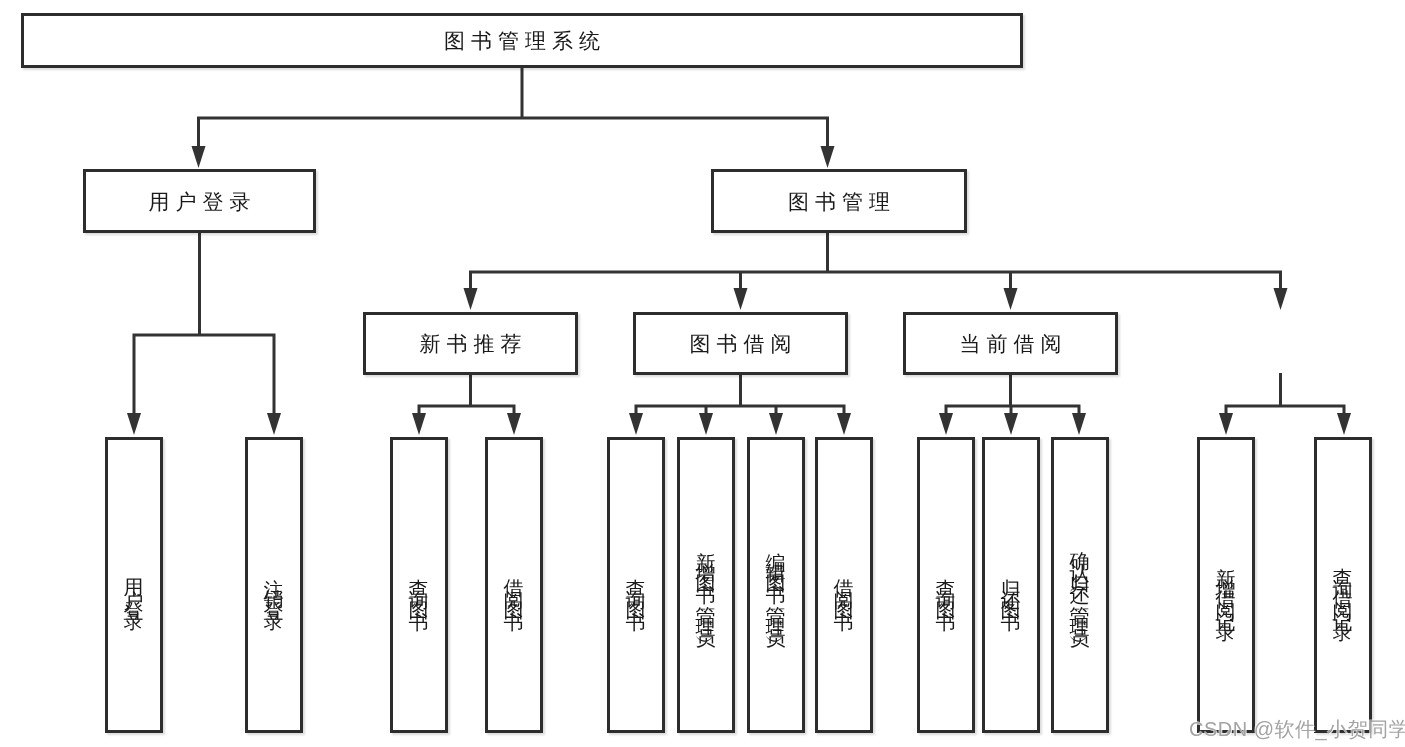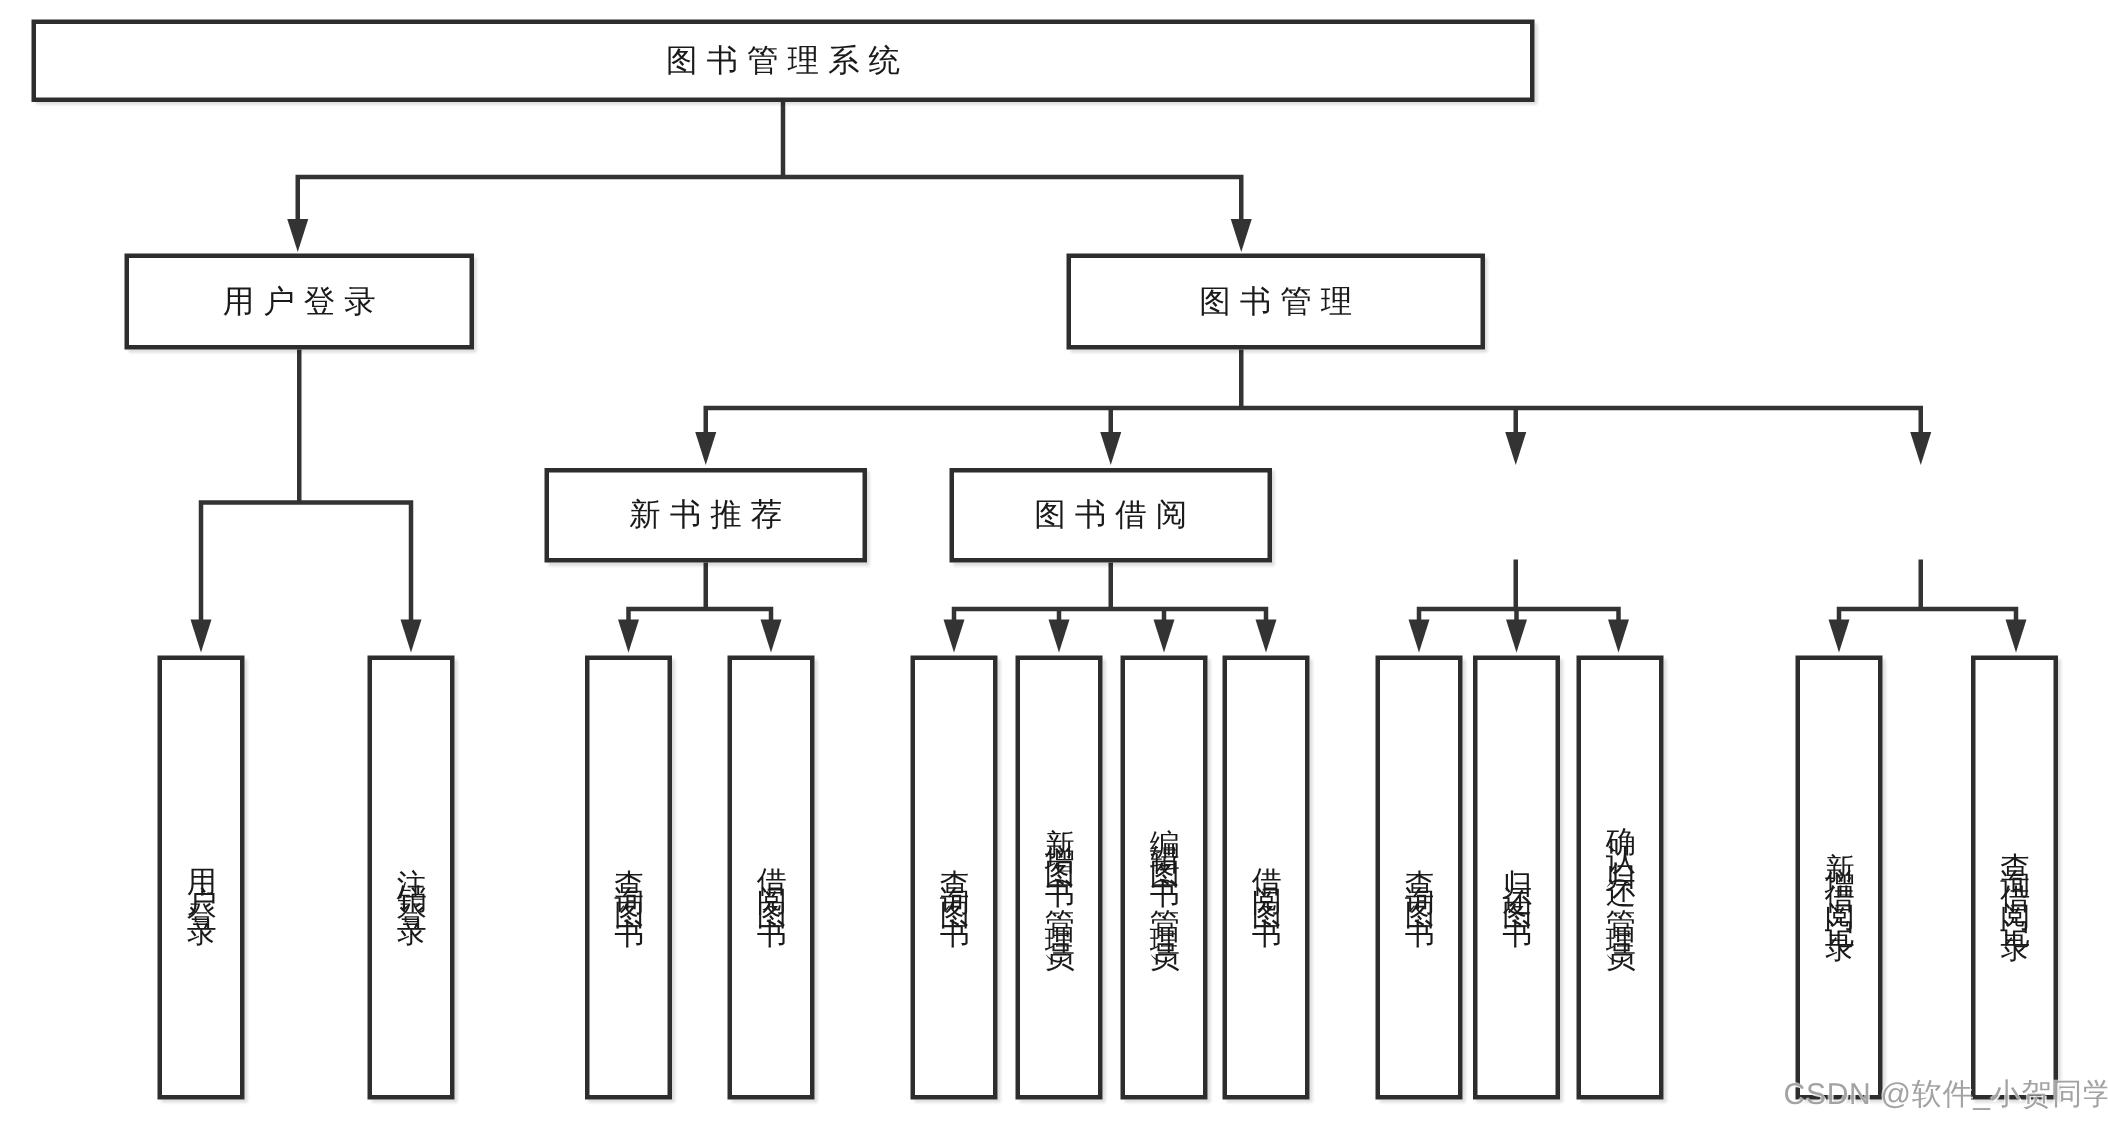--- a/index.html
+++ b/index.html
@@ -27,21 +27,21 @@
   .vbox{top:437px;width:58px;height:296px;}
   .vlabel{
     writing-mode:vertical-lr;
     text-orientation:mixed;
     font-size:20px;letter-spacing:11px;line-height:1;
     color:#1a1a1a;white-space:nowrap;
   }
   
   #root {left:21px; top:13px; width:1002px;height:55px;justify-content:center;}
   #l2a  {left:83px; top:169px;width:233px; height:64px;}
-  #l2b  {left:711px;top:169px;width:279px; height:64px;}
+  #l2b  {left:711px;top:169px;width:256px; height:64px;}
   #l3a  {left:363px;top:312px;width:215px; height:63px;}
   #l3b  {left:633px;top:312px;width:215px; height:63px;text-align:right;}
   #l3c  {left:903px;top:312px;width:215px; height:63px;}
   #l3d  {left:1173px;top:312px;width:215px;height:63px;}
   #v1 {left:105px;}  #v2 {left:245px;}
   #v3 {left:390px;}  #v4 {left:485px;}
   #v5 {left:607px;}  #v6 {left:677px;}  #v7 {left:747px;}  #v8 {left:815px;}
   #v9 {left:917px;}  #v10{left:982px;}  #v11{left:1051px;}
   #v12{left:1197px;} #v13{left:1314px;}
   .watermark{
@@ -105,20 +105,23 @@
   <div class="box" id="l2b">
     <span class="hlabel">图书管理</span>
   </div>
 
   <div class="box" id="l3a">
     <span class="hlabel">新书推荐</span>
   </div>
   <div class="box" id="l3b">
     <span class="hlabel">图书借阅</span>
   </div>
+  <div class="box" id="l3c">
+    <span class="hlabel">当前借阅</span>
+  </div>
 
   <div class="box vbox" id="v1">
     <span class="vlabel">用户登录</span>
   </div>
   <div class="box vbox" id="v2">
     <span class="vlabel">注销登录</span>
   </div>
 
   <div class="box vbox" id="v3">
     <span class="vlabel">查询图书</span>

